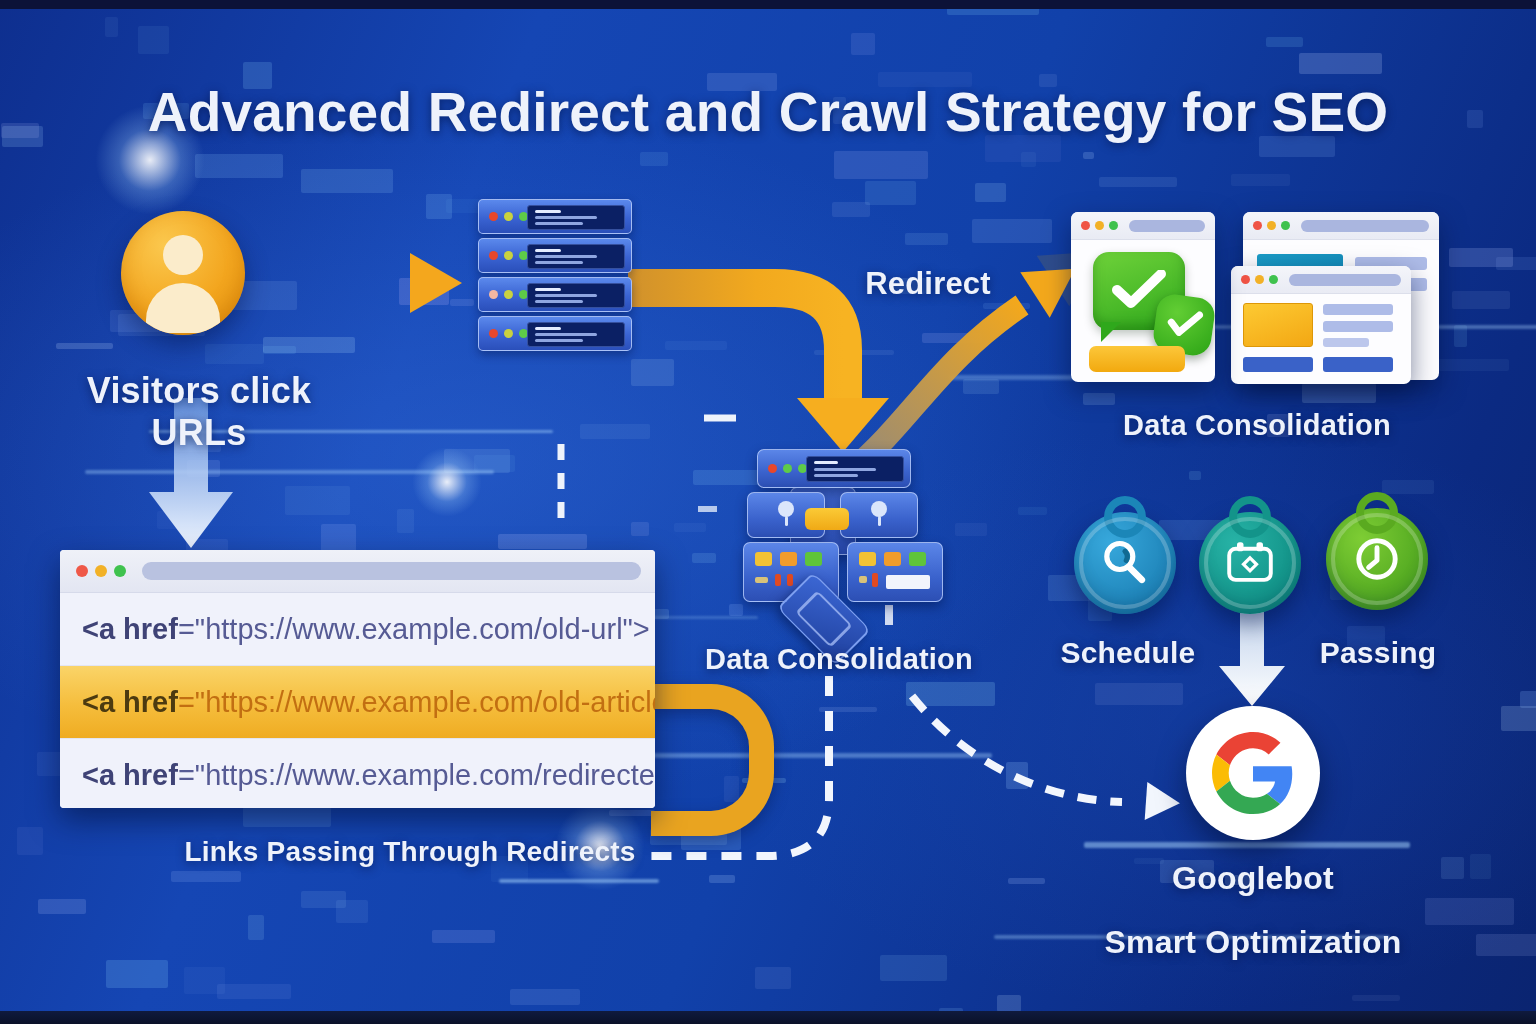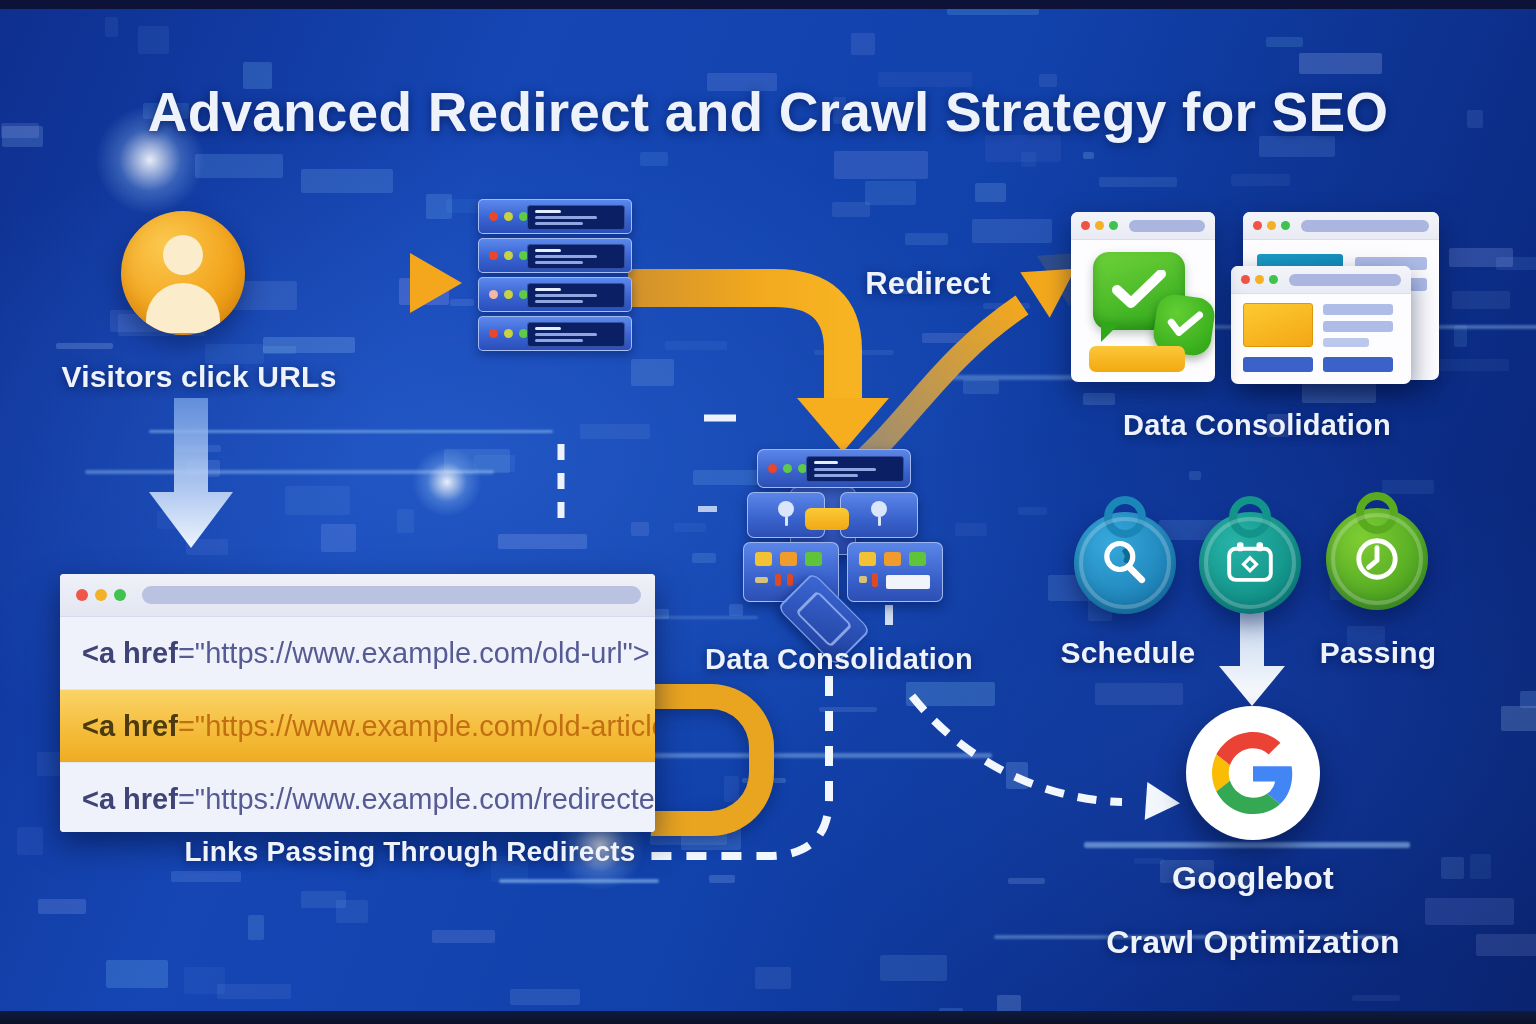--- a/index.html
+++ b/index.html
@@ -63,21 +63,21 @@
     background:linear-gradient(180deg,#5b86e8 0%,#3a62cc 60%,#2c4fb4 100%);box-shadow:0 5px 12px rgba(2,18,70,.45);}
   .pin{position:absolute;left:50%;top:8px;transform:translateX(-50%);width:16px;height:16px;border-radius:50% 50% 50% 50%;background:#dbe6fb;}
   .pin:after{content:"";position:absolute;left:7px;top:15px;width:3px;height:10px;background:#dbe6fb;border-radius:2px;}
   .sq{position:absolute;top:9px;width:17px;height:14px;border-radius:3px;}
   .bit{position:absolute;border-radius:2px;}
   .diamond{position:absolute;left:783px;top:578px;width:78px;height:78px;transform:rotate(45deg) scale(1,.62);
     background:linear-gradient(135deg,#3c67d4,#1e3f9c);border:2px solid #7d9ff0;border-radius:10px;
     box-shadow:0 8px 14px rgba(2,18,70,.5);}
   .diamond:after{content:"";position:absolute;left:14px;top:14px;right:14px;bottom:14px;border:3px solid #a9c0f8;border-radius:6px;opacity:.75;}
   
-  #codewin{left:60px;top:574px;width:595px;height:258px;border-radius:4px;background:#eef1fa;
+  #codewin{left:60px;top:550px;width:595px;height:258px;border-radius:4px;background:#eef1fa;
     box-shadow:0 12px 30px rgba(2,14,55,.55);overflow:hidden;z-index:3;}
   #codewin .cbar{position:relative;height:42px;background:linear-gradient(180deg,#eff1f8,#e3e6f2);border-bottom:1px solid #d6daea;}
   #codewin .cbar .d{position:absolute;top:15px;width:12px;height:12px;border-radius:50%;}
   #codewin .cbar .d1{left:16px;background:#ef5848;}
   #codewin .cbar .d2{left:35px;background:#f2b127;}
   #codewin .cbar .d3{left:54px;background:#3fc24e;}
   #codewin .cbar .pill{position:absolute;left:82px;right:14px;top:12px;height:18px;border-radius:10px;background:#b9c2e0;}
   .crow{position:relative;height:72px;display:flex;align-items:center;padding:0 0 0 22px;
     font-size:29px;white-space:nowrap;overflow:hidden;background:#f0f2fb;}
   .crow+.crow{border-top:1px solid #e2e5f2;}
@@ -340,21 +340,21 @@
       <circle cx="1167" cy="803" r="5" fill="#f2f6fd"></circle>
     </g>
   </svg>
 
   <div id="title" class="lbl">Advanced Redirect and Crawl Strategy for SEO</div>
 
   <div id="visitor" class="node">
     <div class="head"></div>
     <div class="body"></div>
   </div>
-  <div class="lbl" style="left:49px;top:360px;width:300px;font-size:30px;">Visitors click URLs</div>
+  <div class="lbl" style="left:49px;top:370px;width:300px;font-size:36px;">Visitors click URLs</div>
 
   <div class="node" style="left:478px;top:199px;">
     <div class="srv">
         <span class="dots">
           <i></i>
           <i></i>
           <i></i>
         </span>
         <span class="panel">
           <b></b>
@@ -546,17 +546,17 @@
 
   <div id="gcircle" class="node">
     <svg width="82" height="82" viewBox="0 0 48 48">
       <path fill="#EA4335" d="M24 9.5c3.54 0 6.71 1.22 9.21 3.6l6.85-6.85C35.9 2.38 30.47 0 24 0 14.62 0 6.51 5.38 2.56 13.22l7.98 6.19C12.43 13.72 17.74 9.5 24 9.5z"></path>
       <path fill="#4285F4" d="M46.98 24.55c0-1.57-.15-3.09-.38-4.55H24v9.02h12.94c-.58 2.96-2.26 5.48-4.78 7.18l7.73 6c4.51-4.18 7.09-10.36 7.09-17.65z"></path>
       <path fill="#FBBC05" d="M10.53 28.59c-.48-1.45-.76-2.99-.76-4.59s.27-3.14.76-4.59l-7.98-6.19C.92 16.46 0 20.12 0 24c0 3.88.92 7.54 2.56 10.78l7.97-6.19z"></path>
       <path fill="#34A853" d="M24 48c6.48 0 11.93-2.13 15.89-5.81l-7.73-6c-2.15 1.45-4.92 2.3-8.16 2.3-6.26 0-11.57-4.22-13.47-9.91l-7.98 6.19C6.51 42.62 14.62 48 24 48z"></path>
     </svg>
   </div>
   <div class="lbl" style="left:1100px;top:860px;width:306px;font-size:32px;">Googlebot</div>
-  <div class="lbl" style="left:1073px;top:924px;width:360px;font-size:32px;">Crawl Optimization</div>
+  <div class="lbl" style="left:1073px;top:924px;width:360px;font-size:32px;">Smart Optimization</div>
 
   <div id="topEdge"></div>
   <div id="botEdge"></div>
 </div>
 
 </body></html>

